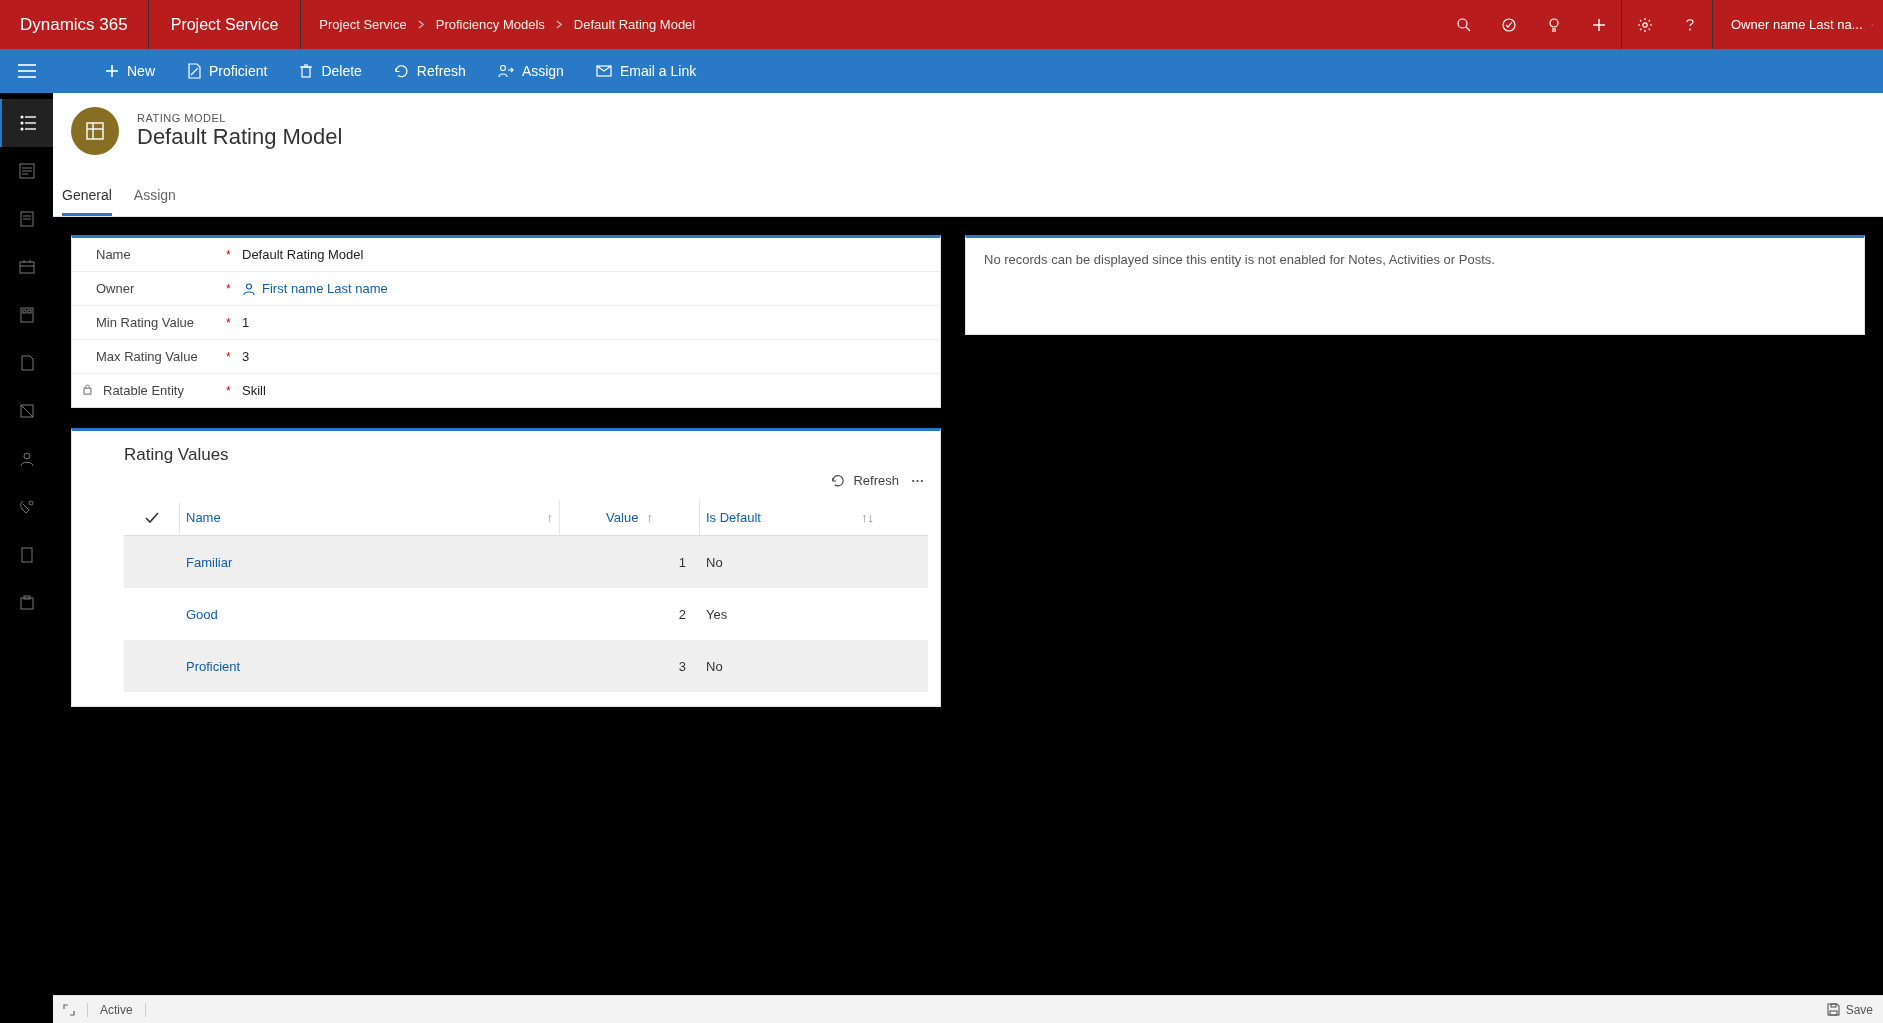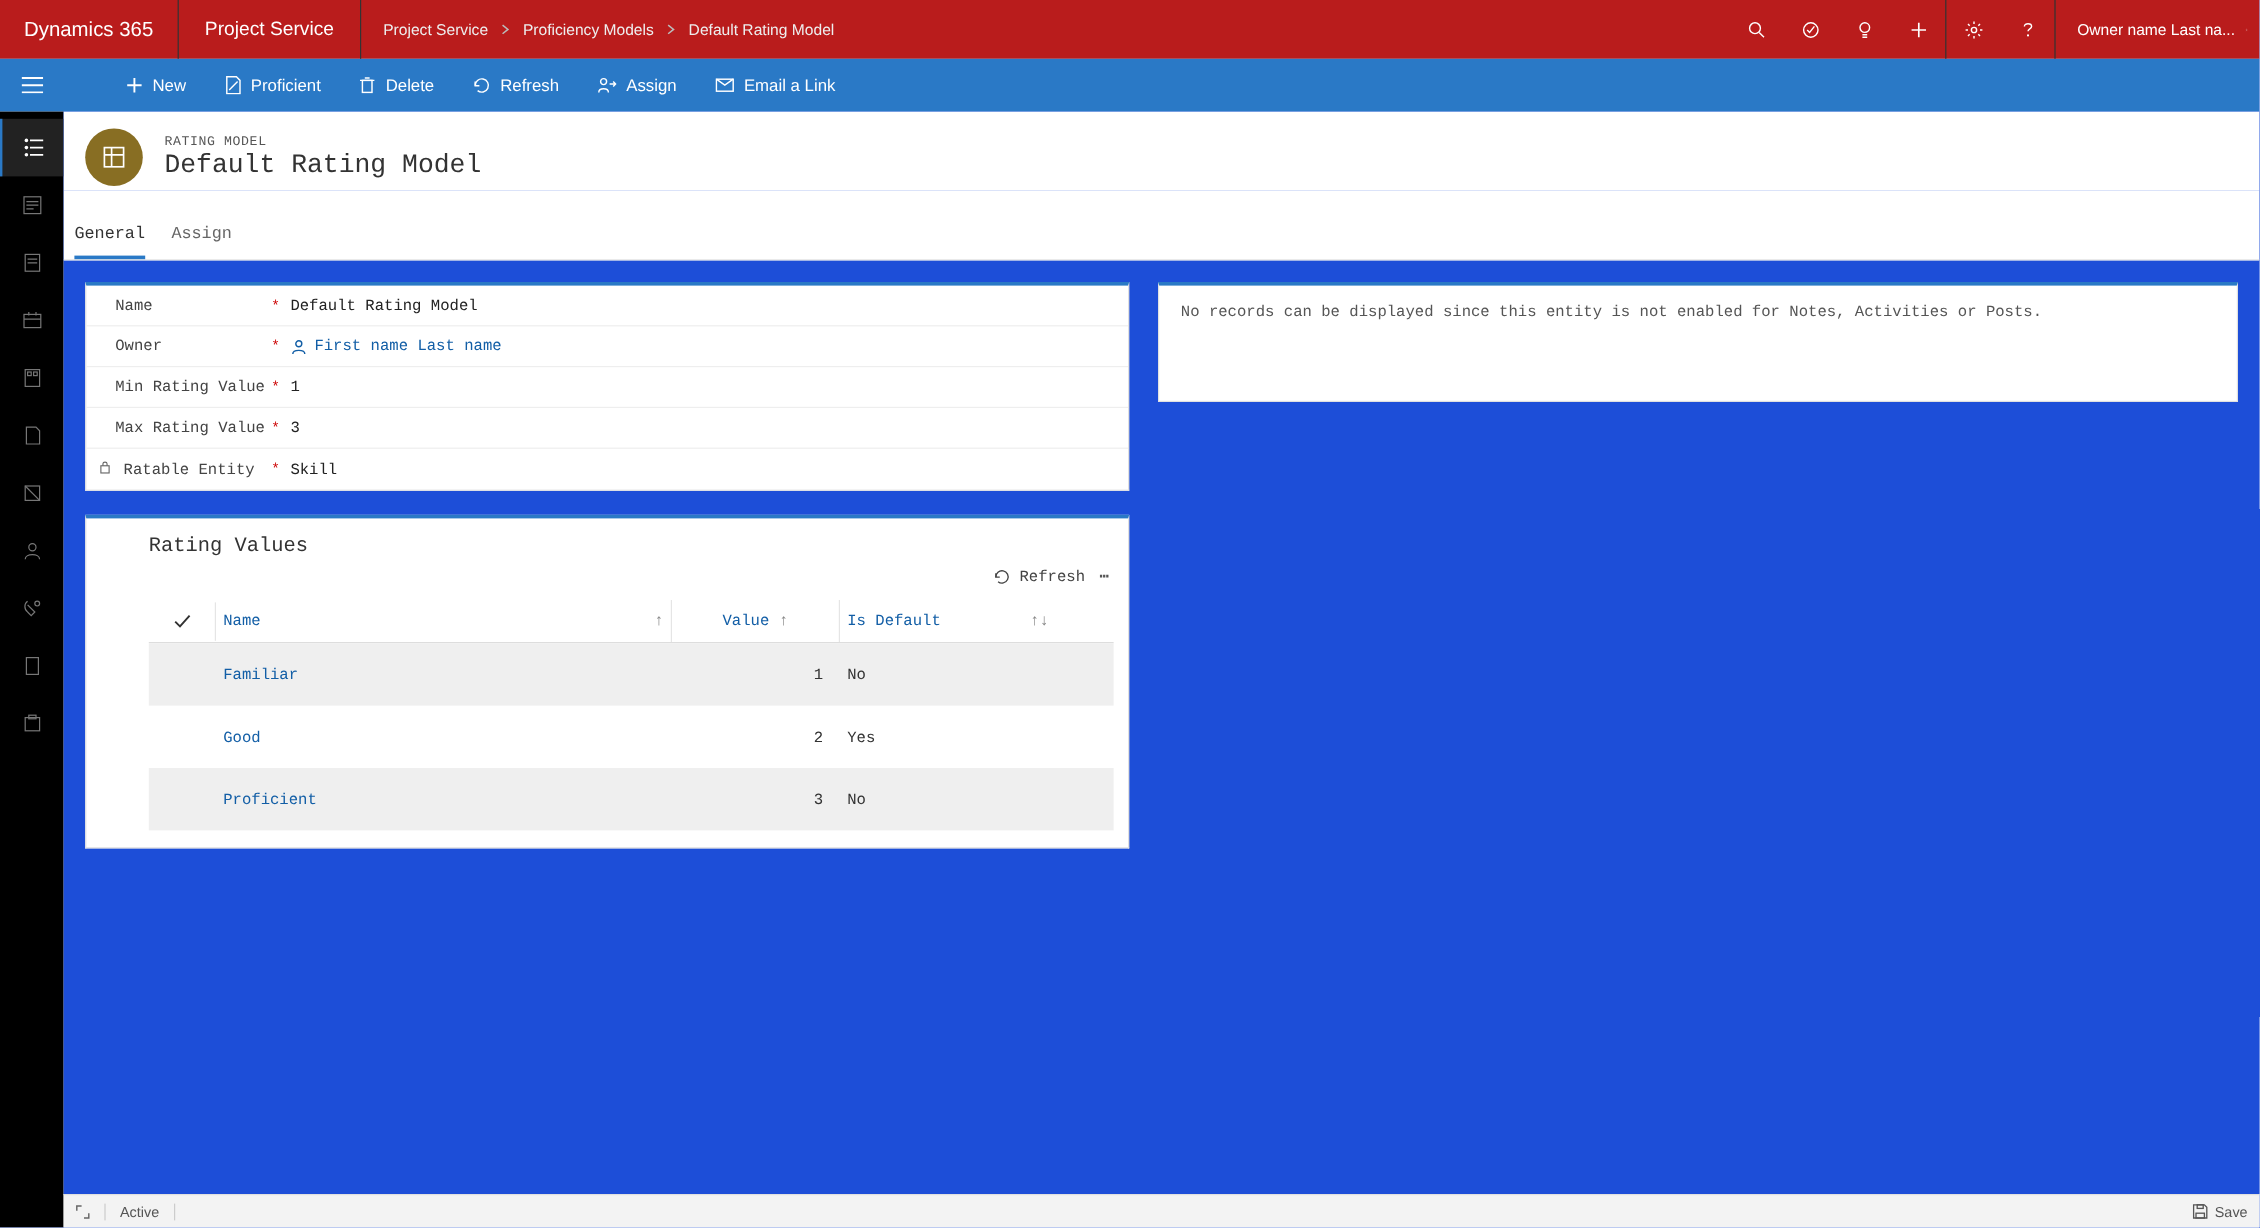--- a/index.html
+++ b/index.html
@@ -100,23 +100,22 @@
   display: flex; align-items:center; justify-content:center;
   cursor: pointer;
 }
 .rail .rail-item.selected { background: #222; border-left: 2px solid #2a79c6; }
 
 
 .page {
   position: absolute;
   left: 53px; top: 93px;
   right: 0; bottom: 28px;
-  background: #1d4ed8;
+  background: #000000;
   overflow: hidden;
-  font-family: Liberation Mono, monospace;
 }
 .page-header {
   background: #fff;
   padding: 14px 22px 4px 18px;
   display: flex; align-items:center; gap: 18px;
 }
 .record-icon {
   width: 48px; height: 48px; border-radius: 50%;
   background: #886e23;
   display:flex; align-items:center; justify-content:center;

